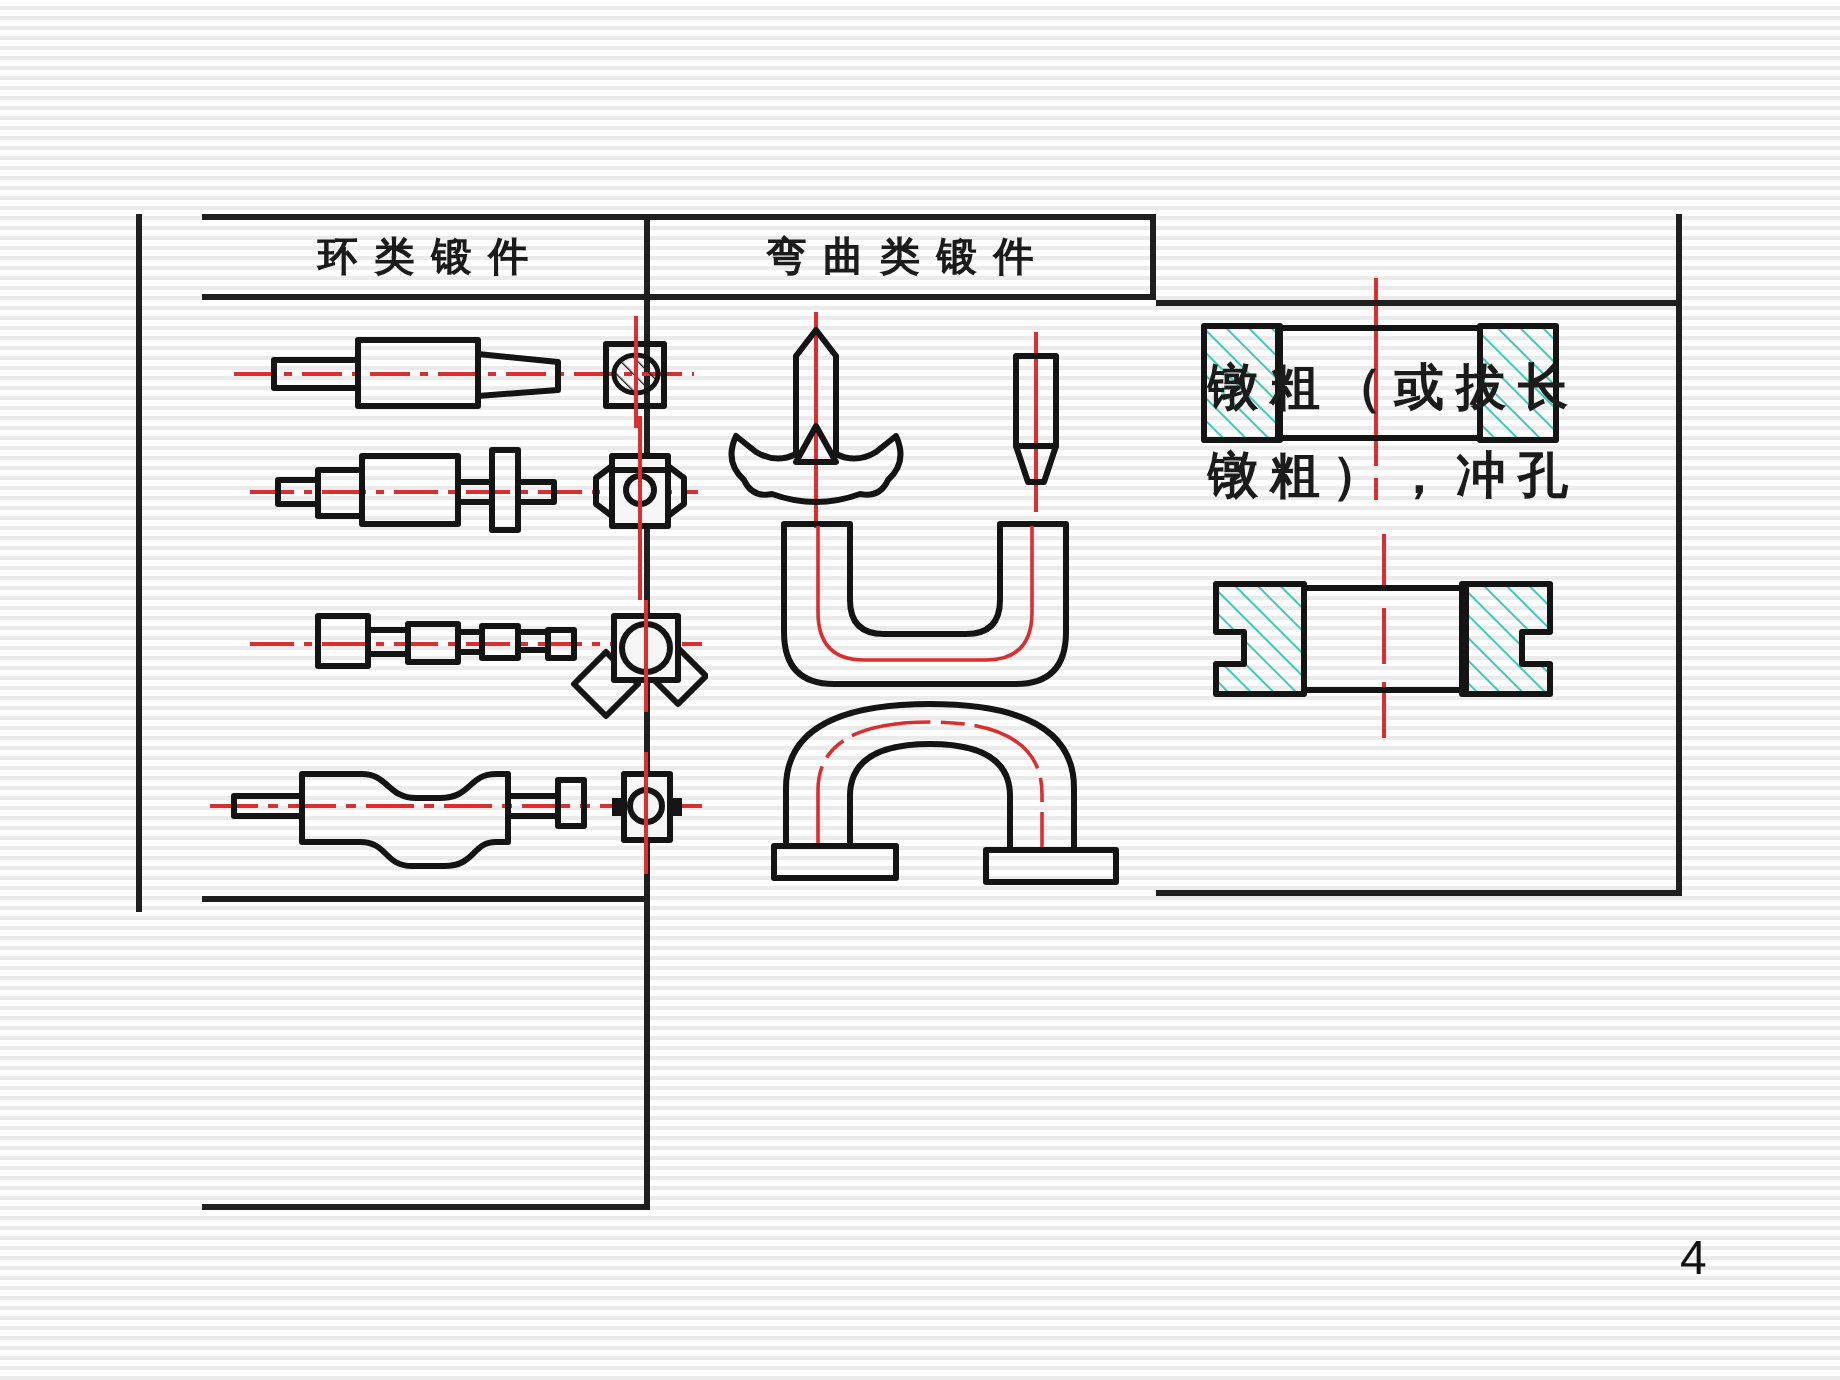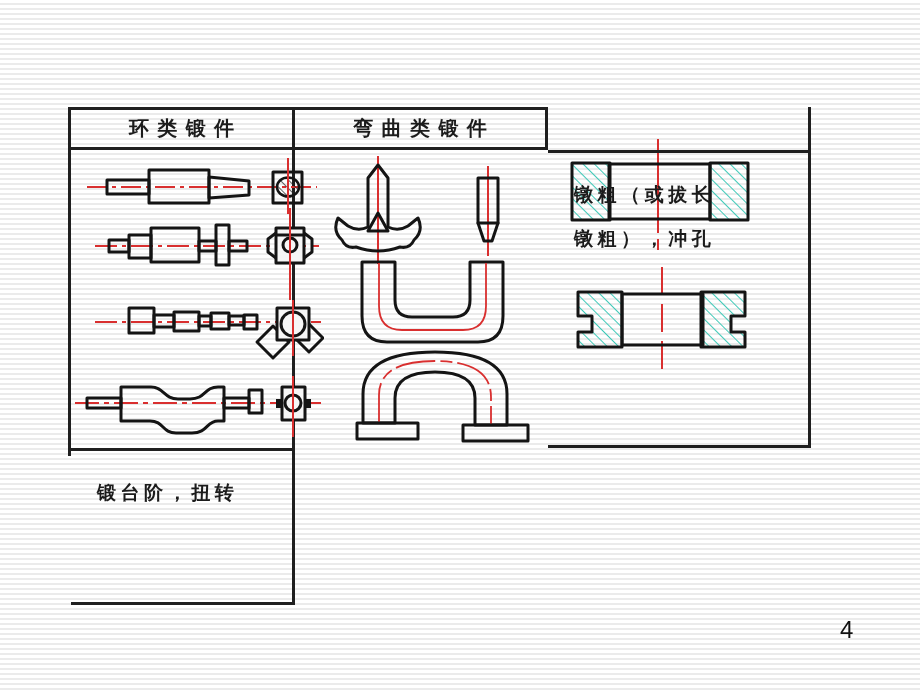--- a/index.html
+++ b/index.html
@@ -5,28 +5,28 @@
   :root{
     --red:#d92f2f; --teal:#3fc9b8; --ink:#1b1b1b; --line:#1f1f1f;
   }
   html,body{margin:0;padding:0;}
   body{width:920px;height:690px;overflow:hidden;
        font-family:"Liberation Serif","DejaVu Serif",serif;}
   .slide{position:relative;width:920px;height:690px;
     background:repeating-linear-gradient(to bottom,#ffffff 0px,#ffffff 3px,#ebebeb 3px,#ebebeb 5px);}
   .forging-table{position:absolute;left:68px;top:107px;width:740px;height:349px;
     display:grid;grid-template-columns:224px 253px 263px;grid-template-rows:43px 298px 157px;
-    border-left:3px solid var(--line);}
+    border-left:3px solid var(--line);padding-left:30px;}
   .cell{box-sizing:border-box;position:relative;}
   .coldiv{border-right:3px solid var(--line);}
   .hdr{border-top:3px solid var(--line);border-bottom:3px solid var(--line);
     display:flex;align-items:center;justify-content:center;
     font-size:20px;font-weight:bold;color:var(--ink);letter-spacing:0.42em;text-indent:0.42em;}
   .desc{border-top:3px solid var(--line);border-bottom:3px solid var(--line);
-    font-size:19px;font-weight:bold;color:var(--ink);letter-spacing:0.24em;
+    font-size:25px;font-weight:bold;color:var(--ink);letter-spacing:0.24em;
     padding:20px 0 0 26px;line-height:44px;}
   .desc.single{padding-top:24px;letter-spacing:0.34em;}
   svg{display:block;}
   .k{stroke:#141414;stroke-width:3;fill:none;stroke-linejoin:round;stroke-linecap:round;}
   .kfill{stroke:#141414;stroke-width:3;fill:#f6f6f6;stroke-linejoin:round;}
   .nub{fill:#141414;stroke:none;}
   .r{stroke:var(--red);stroke-width:2;fill:none;}
   .rthin{stroke:var(--red);stroke-width:1.8;fill:none;}
   .hat{fill:url(#hatchTeal);stroke:#141414;stroke-width:3;stroke-linejoin:round;}
   .hatp{stroke:var(--teal);stroke-width:2;}
@@ -155,19 +155,18 @@
           <rect class="k" x="168" y="275" width="65" height="16"></rect>
         </g>
       </svg>
     </div>
 
     <div class="cell desc coldiv">
       <div>镦粗（或拔长</div>
       <div>镦粗），冲孔</div>
     </div>
     <div class="cell desc coldiv">
-      <div>锻台阶，扭转</div>
     </div>
 
   </div>
 
   <div class="page-num">4</div>
 </div>
 
 </body></html>

